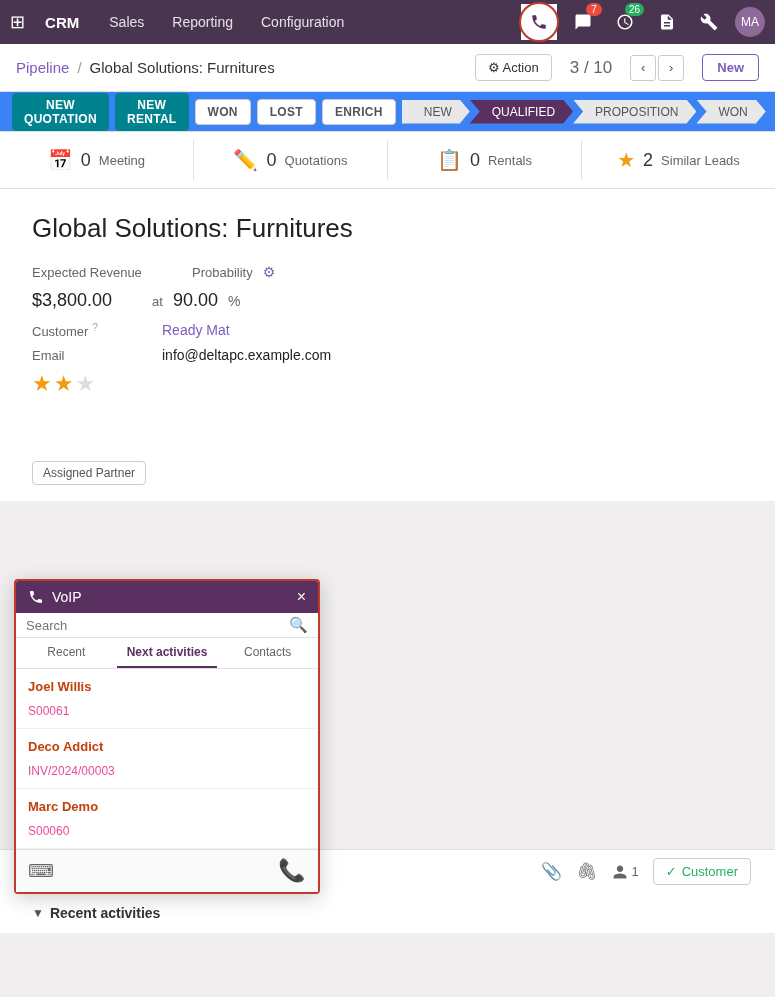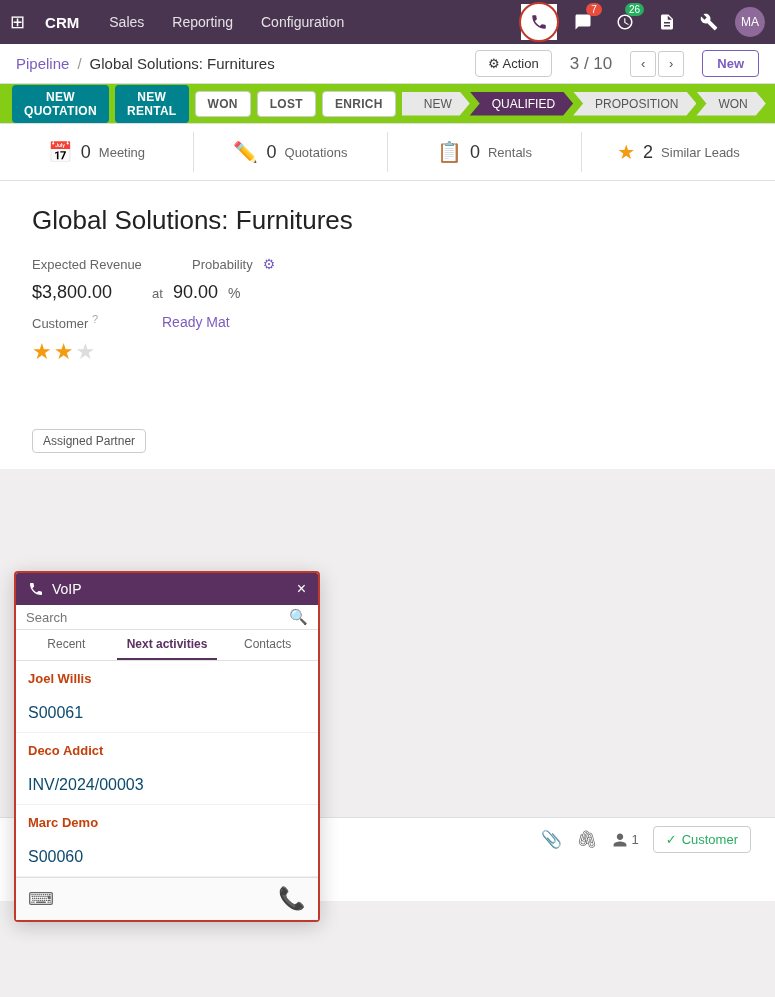--- a/index.html
+++ b/index.html
@@ -69,21 +69,21 @@
       display: flex;
       align-items: center;
       justify-content: center;
       color: white;
       font-size: 12px;
     }
 
     
     .breadcrumb-bar {
       background: white;
-      height: 40px;
+      height: 48px;
       display: flex;
       align-items: center;
       padding: 0 16px;
       border-bottom: 1px solid #ddd;
       gap: 8px;
     }
     .breadcrumb-link {
       color: #7c5cbf;
       font-size: 15px;
       cursor: pointer;
@@ -129,21 +129,21 @@
       color: #7c5cbf;
       padding: 5px 14px;
       border-radius: 4px;
       font-size: 13px;
       font-weight: 600;
       cursor: pointer;
     }
 
     
     .action-bar {
-      background: #84cc16;
+      background: #3b82f6;
       height: 40px;
       display: flex;
       align-items: center;
       padding: 0 12px;
       gap: 6px;
       border-bottom: 1px solid #ddd;
     }
     .act-btn {
       background: #00838f;
       color: white;
@@ -363,21 +363,21 @@
       border-bottom: 2px solid #5a3060;
       font-weight: 600;
     }
     .voip-list { min-height: 180px; }
     .voip-list-item {
       padding: 10px 12px;
       border-bottom: 1px solid #f0f0f0;
       cursor: pointer;
     }
     .voip-item-name { font-size: 13px; font-weight: 600; color: #c2410c; }
-    .voip-item-ref { font-size: 16px; color: #0c4a6e; margin-top: 18px; }
+    .voip-item-ref { font-size: 12px; color: #ec4899; margin-top: 10px; }
     .voip-footer {
       border-top: 1px solid #e0e0e0;
       padding: 8px 12px;
       display: flex;
       align-items: center;
       justify-content: space-between;
       background: #fafafa;
     }
     .voip-keyboard-icon { color: #666; font-size: 18px; cursor: pointer; }
     .voip-phone-icon { color: #27ae60; font-size: 22px; cursor: pointer; }
@@ -528,20 +528,24 @@
     </div>
 
     <div class="email-row" style="margin-top:8px;">
       <span class="field-label">
         <span>Customer</span>
         <sup class="help-icon">?</sup>
       </span>
       <span class="customer-value">Ready Mat</span>
     </div>
 
+    <div class="email-row">
+      <span class="email-label">Email</span>
+      <span class="email-value">info@deltapc.example.com</span>
+    </div>
 
     <div class="stars">
       <span class="star">★</span>
       <span class="star">★</span>
       <span class="star empty">★</span>
     </div>
 
     <div style="margin-top:14px; height:30px;"></div>
 
     <div style="display:flex; align-items:center; gap:10px; margin-top:10px;">

